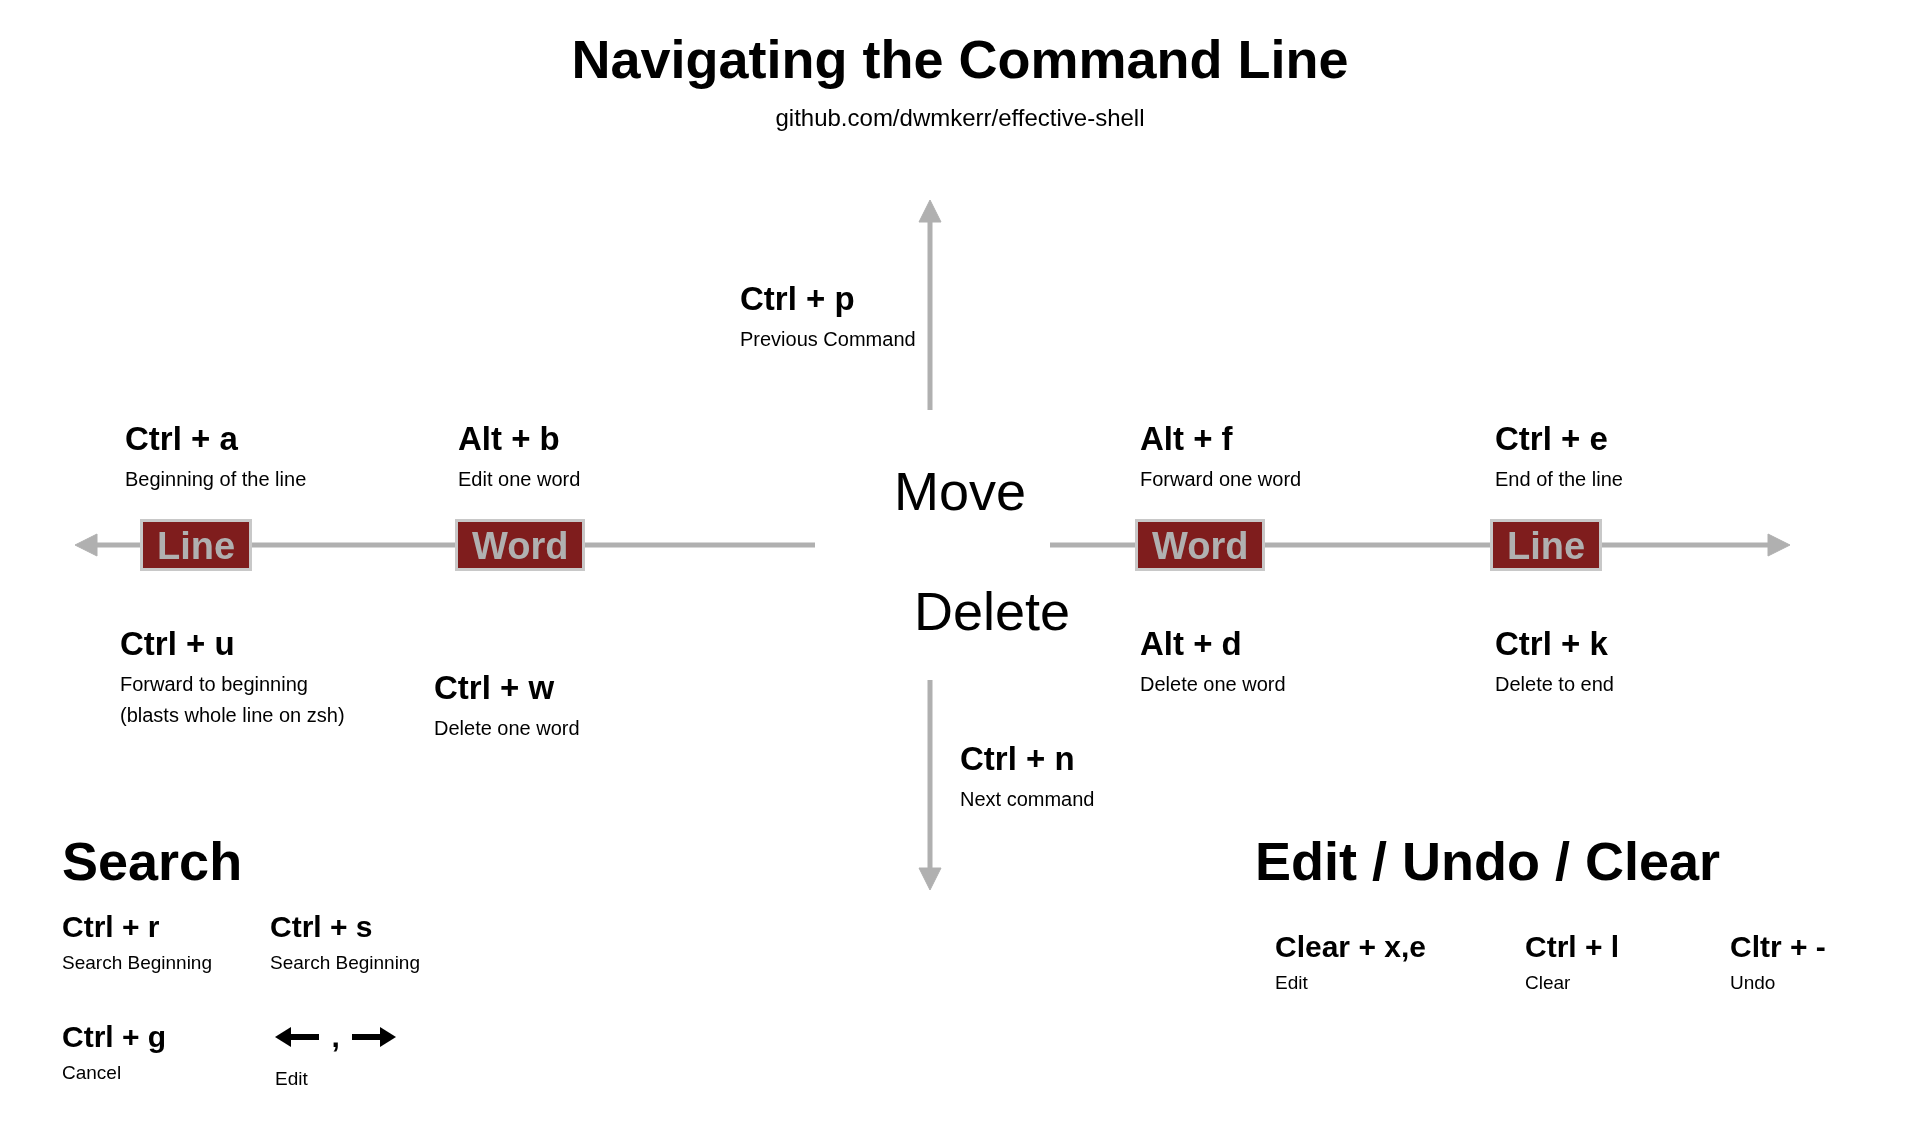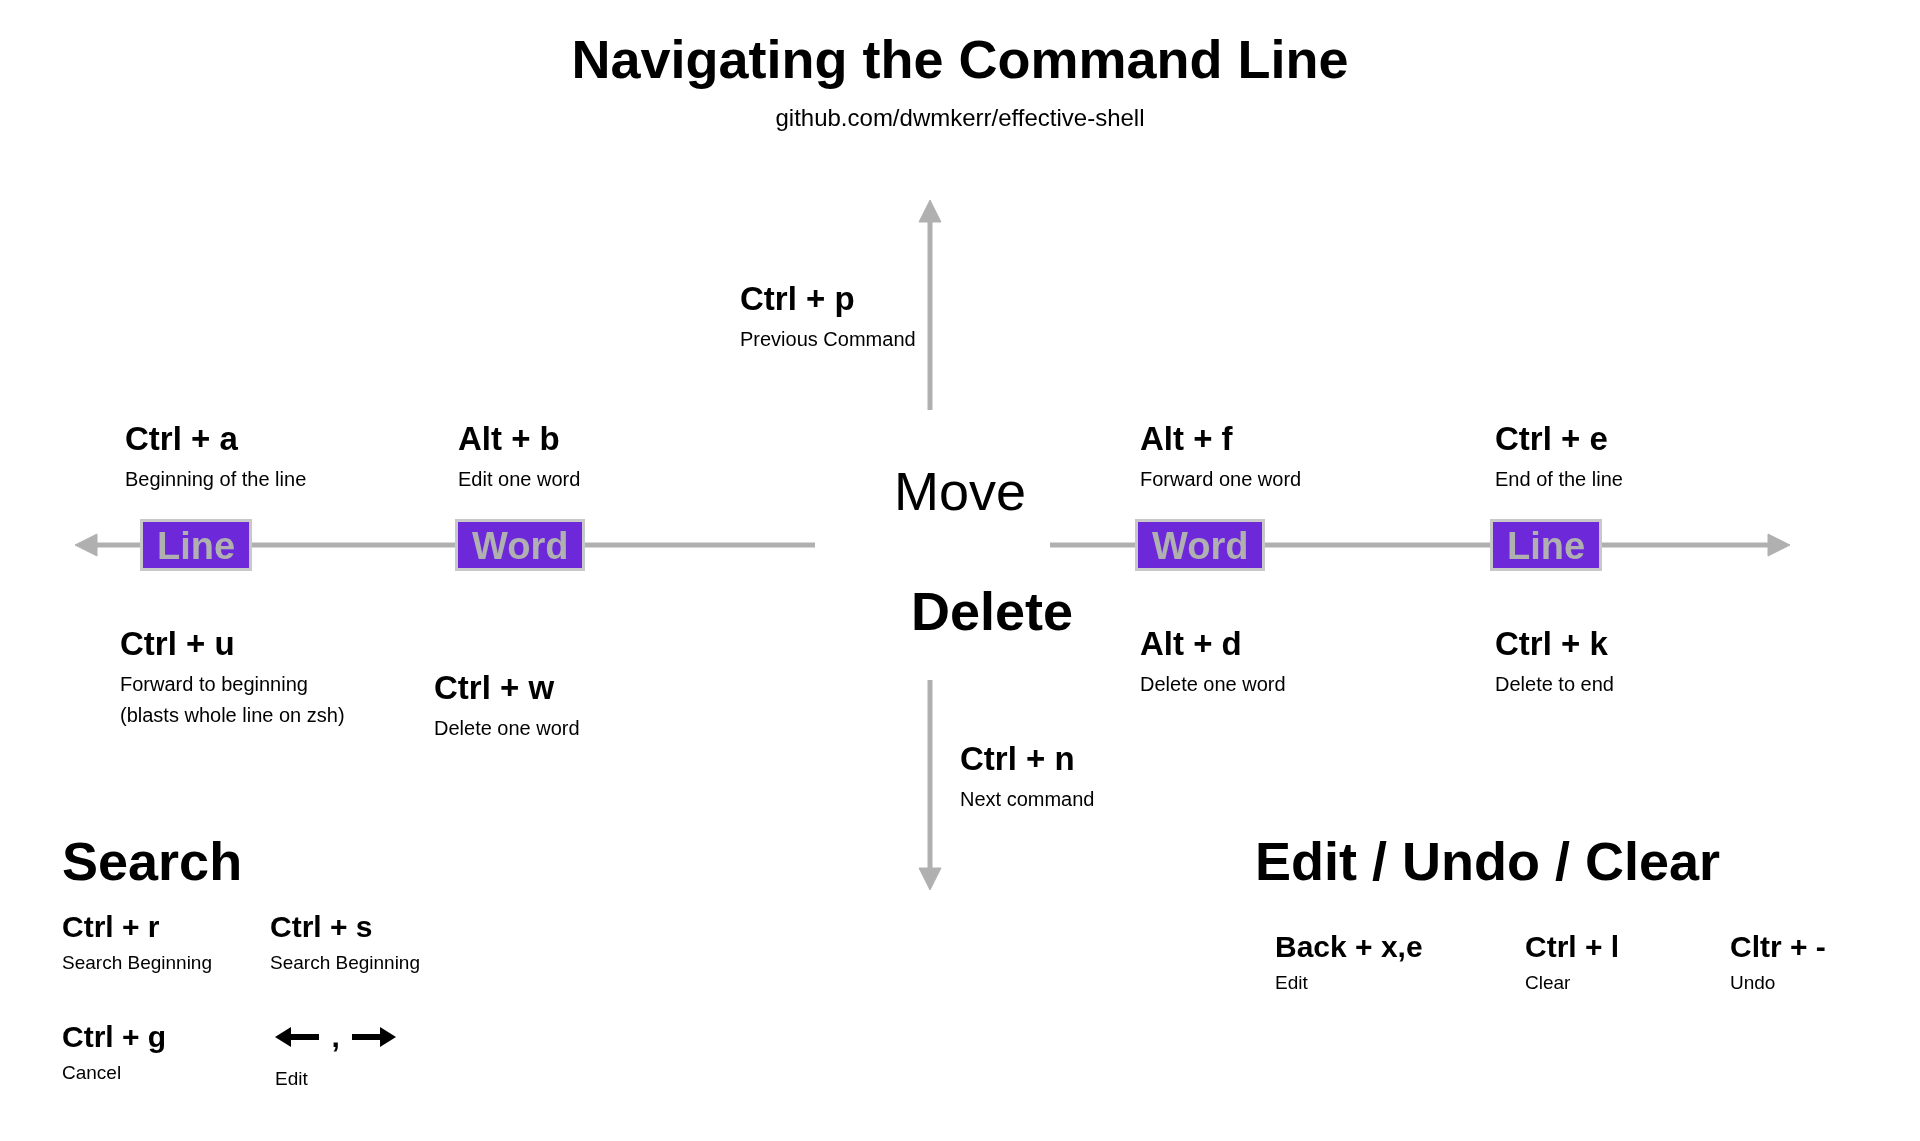--- a/index.html
+++ b/index.html
@@ -32,36 +32,36 @@
     top: 460px; left: 0; right: 0;
     text-align: center;
     font-size: 54px;
     font-weight: 400;
   }
   .center-delete {
     position: absolute;
     top: 580px; left: 16px; right: 0;
     text-align: center;
     font-size: 54px;
-    font-weight: 700;
+    font-weight: 400;
     margin-left: 48px;
   }
   .shortcut { position: absolute; }
   .shortcut .key { font-size: 33px; font-weight: 700; }
   .shortcut .desc { font-size: 20px; margin-top: 10px; }
   .shortcut .desc2 { font-size: 20px; margin-top: 8px; }
 
   
   .arrow-svg { position: absolute; stroke: #b0b0b0; fill: #b0b0b0; }
 
   
   .axis-box {
     position: absolute;
     border: 3px solid #c8c8c8;
-    background: #6d28d9;
+    background: #7f1d1d;
     color: #b0b0b0;
     font-size: 38px;
     font-weight: 700;
     padding: 0 14px;
     line-height: 48px;
     height: 52px;
   }
 
   
   .section-header {
@@ -180,21 +180,21 @@
   <svg width="48" height="28" viewBox="0 0 48 28" style="vertical-align:middle;">
     <line x1="4" y1="14" x2="38" y2="14" stroke="#000" stroke-width="6"></line>
     <polygon points="48,14 32,4 32,24" fill="#000"></polygon>
   </svg>
   <div class="desc" style="font-size:19px; margin-top:14px;">Edit</div>
 </div>
 
 <div class="section-header" style="left:1255px; top:830px;">Edit / Undo / Clear</div>
 
 <div class="mini-shortcut" style="left:1275px; top:930px;">
-  <div class="key">Back + x,e</div>
+  <div class="key">Clear + x,e</div>
   <div class="desc">Edit</div>
 </div>
 <div class="mini-shortcut" style="left:1525px; top:930px;">
   <div class="key">Ctrl + l</div>
   <div class="desc">Clear</div>
 </div>
 <div class="mini-shortcut" style="left:1730px; top:930px;">
   <div class="key">Cltr + -</div>
   <div class="desc">Undo</div>
 </div>

